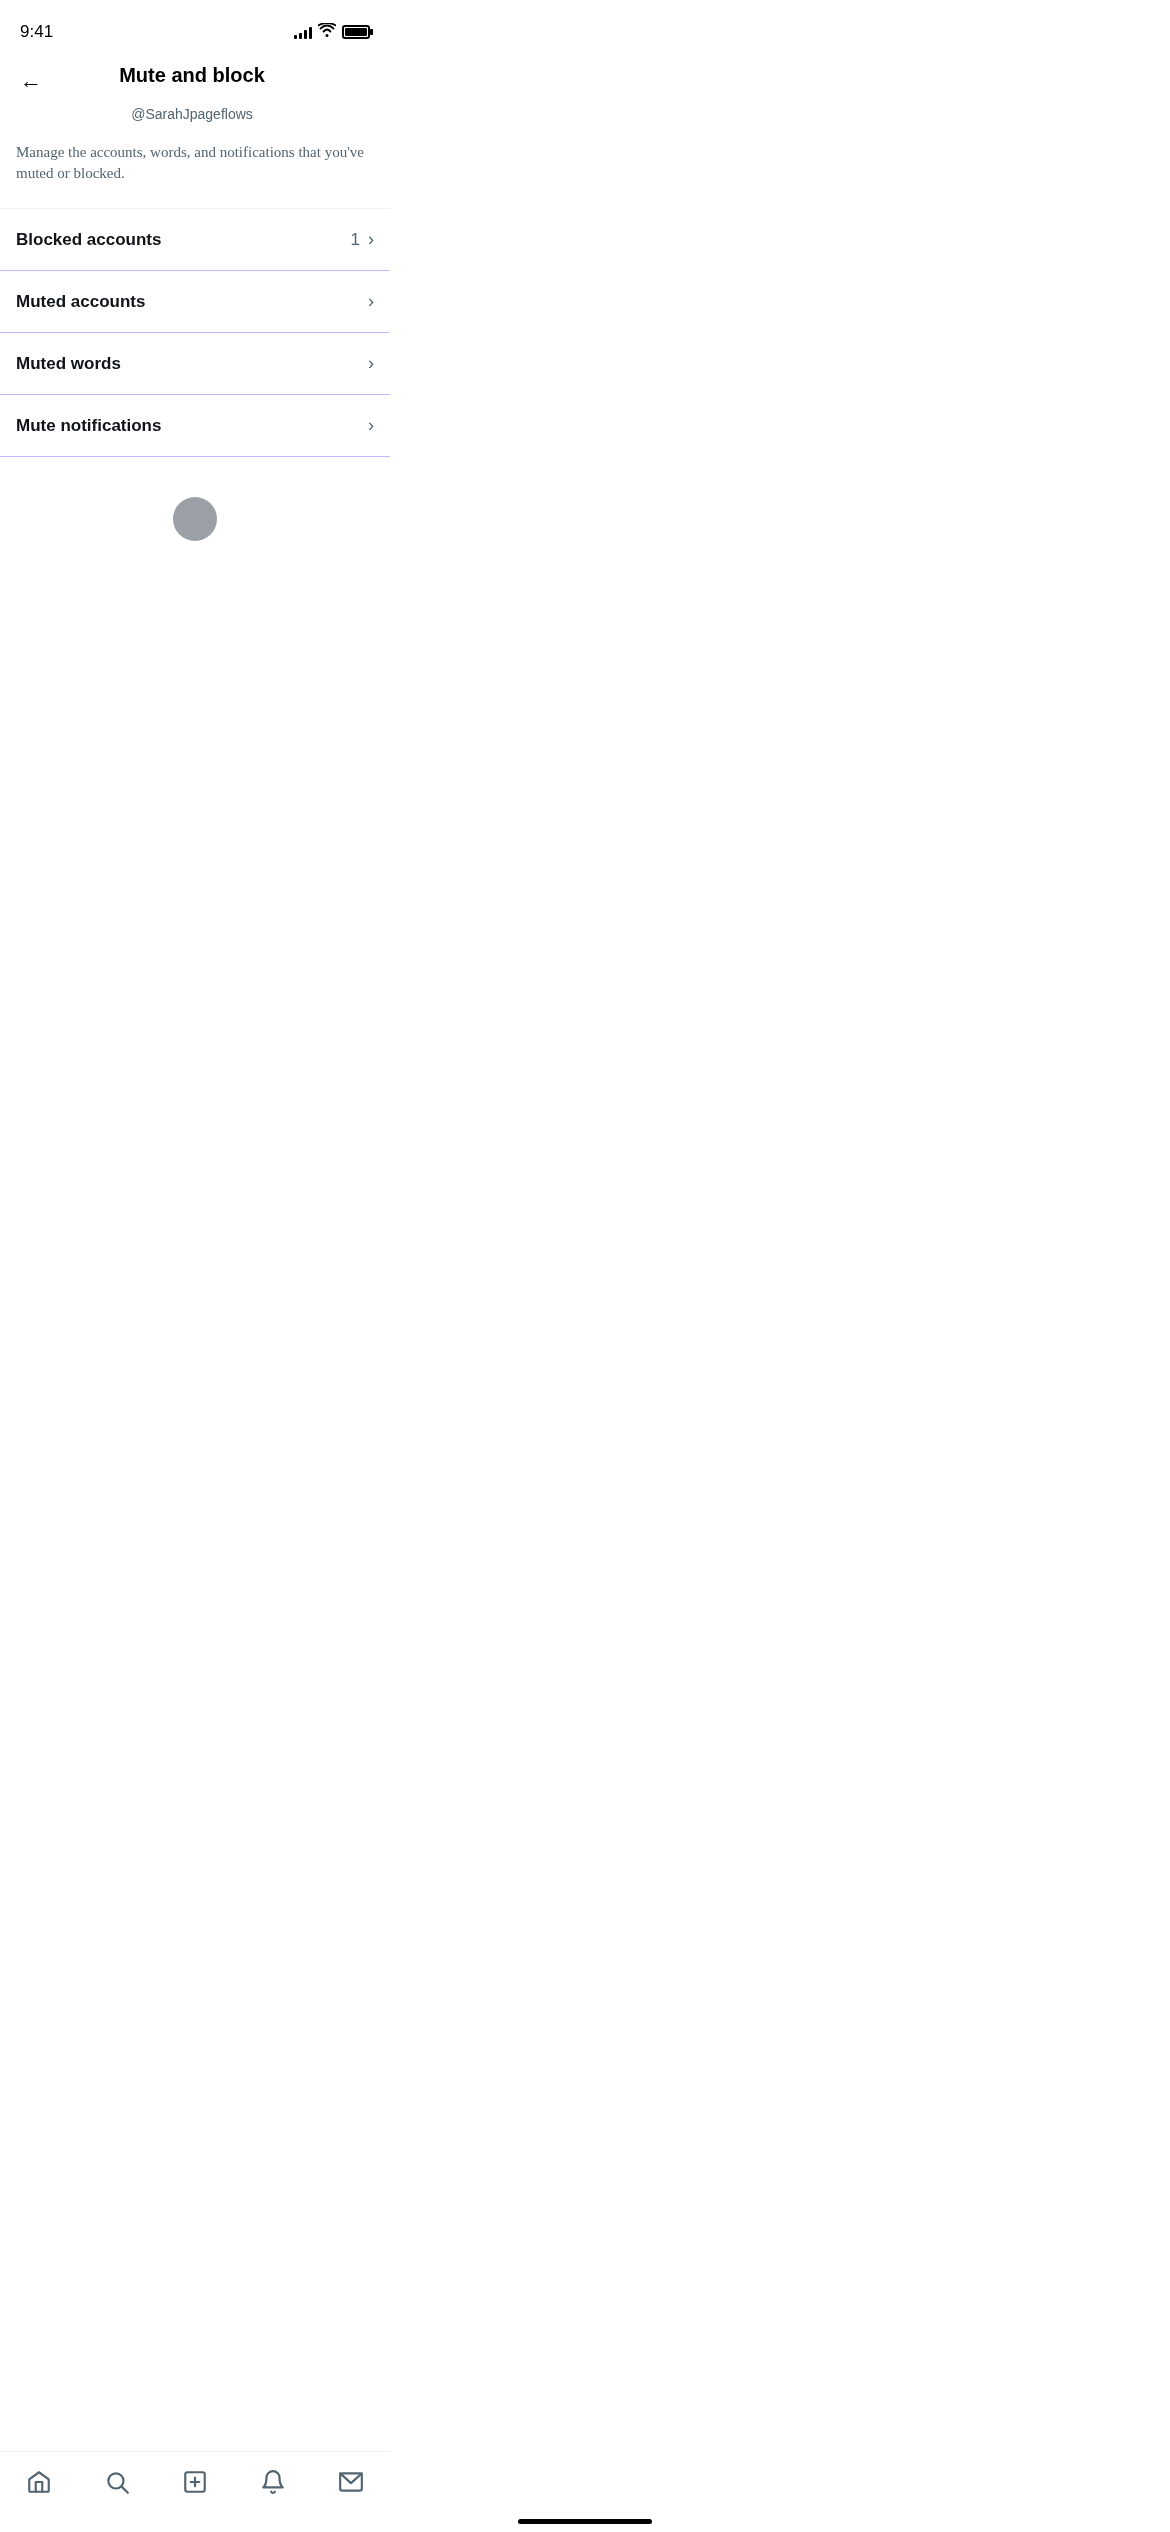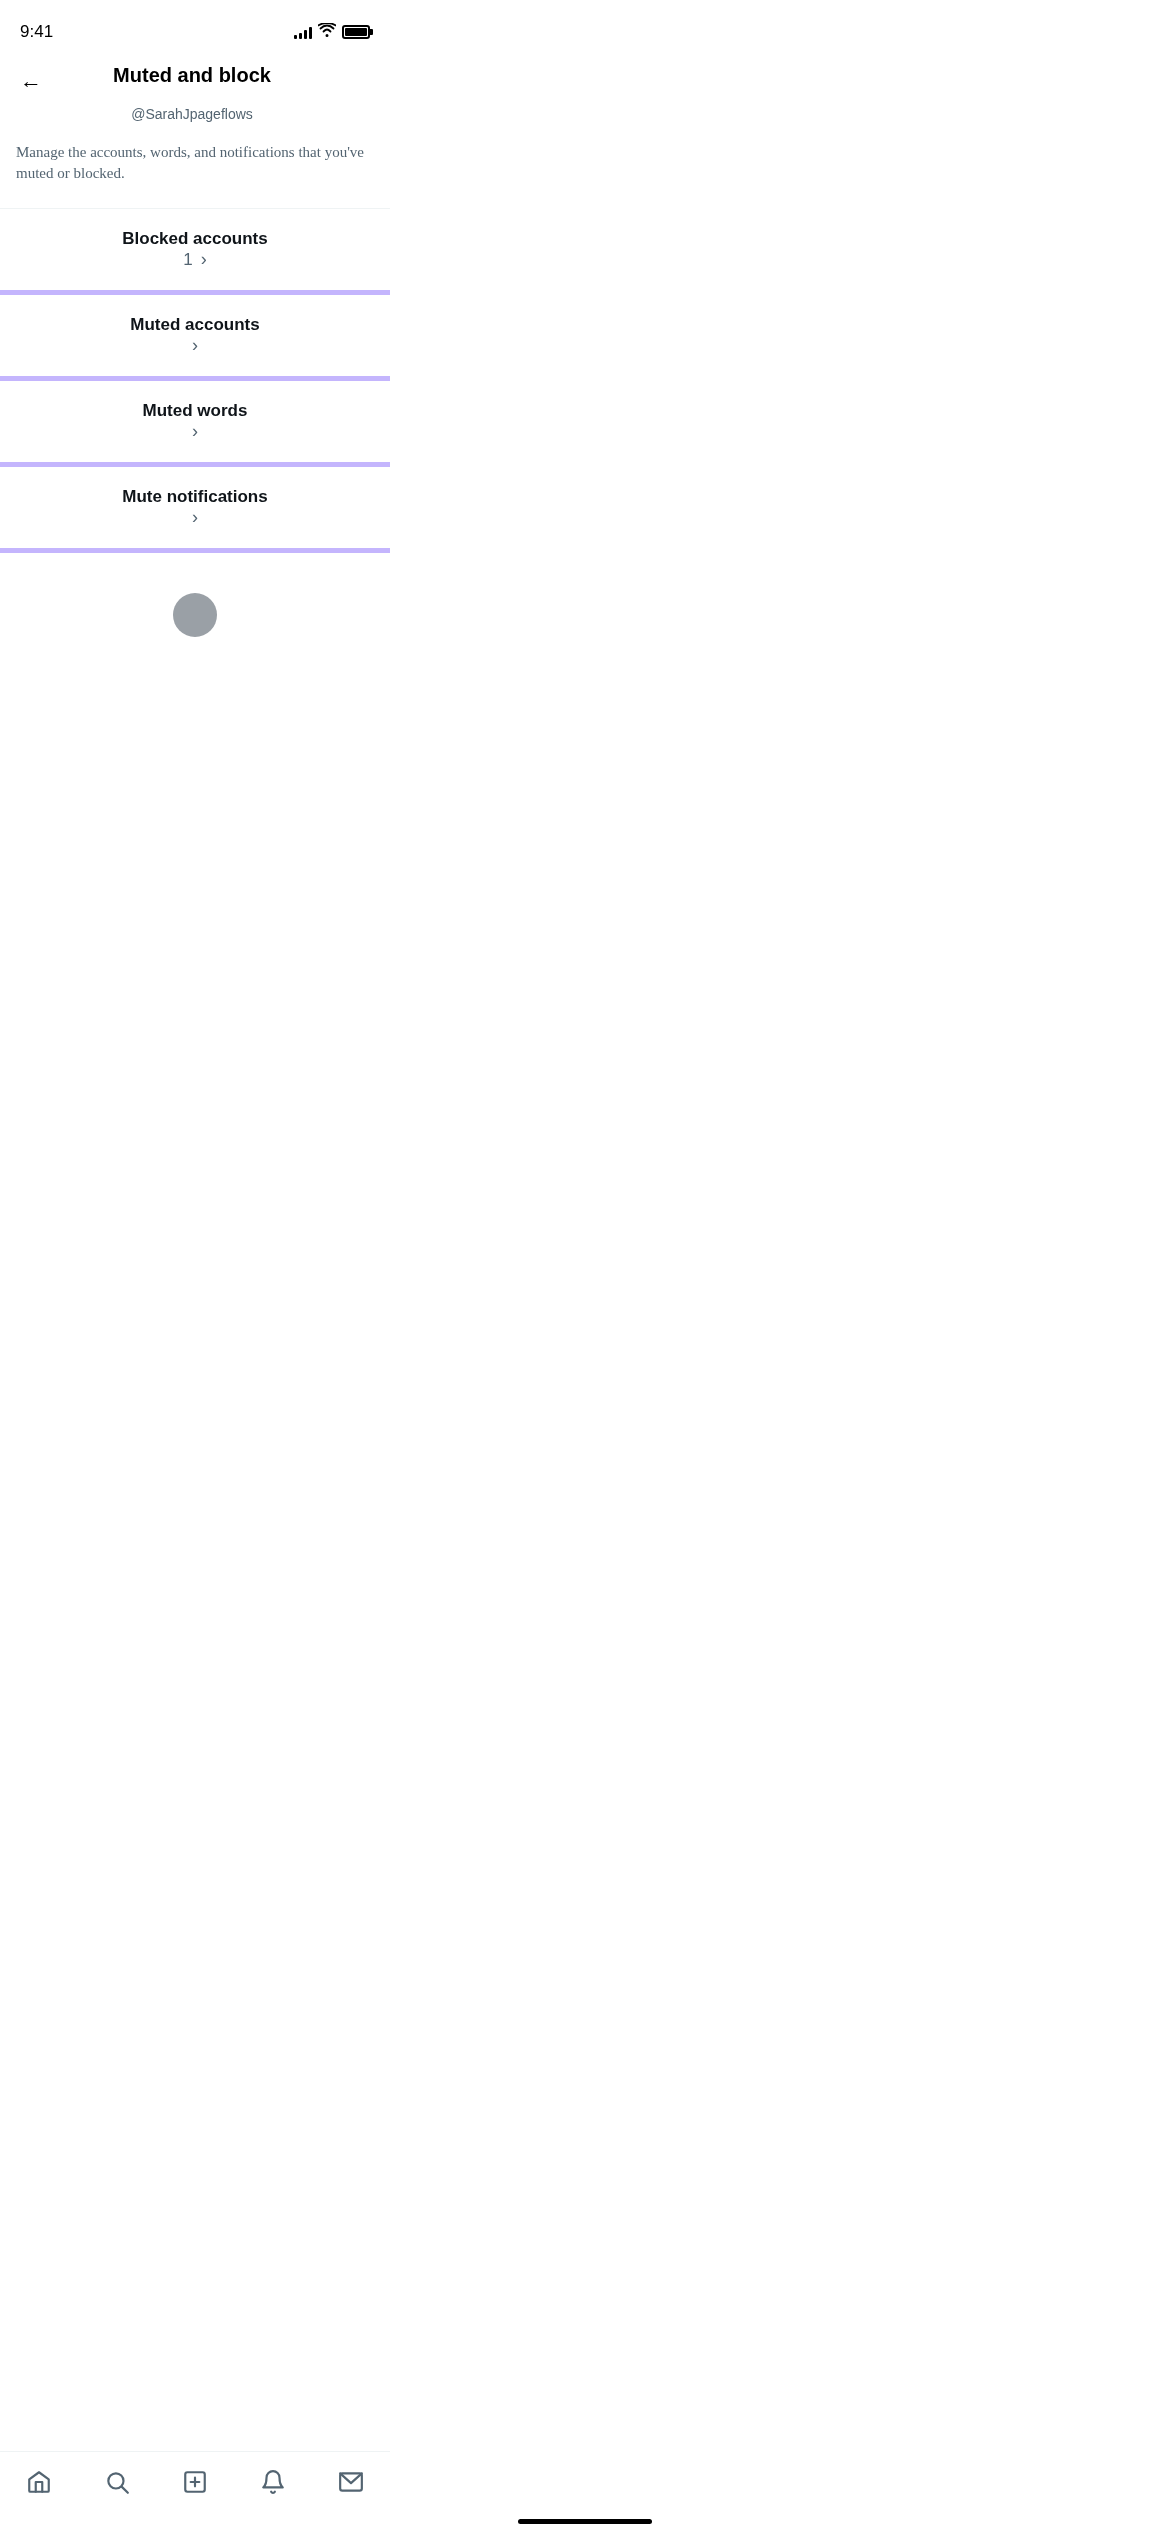--- a/index.html
+++ b/index.html
@@ -133,23 +133,22 @@
     
     .menu-list {
       border-top: 1px solid #eff3f4;
     }
 
     .menu-item {
       display: flex;
       align-items: center;
       justify-content: space-between;
       padding: 20px 16px;
-      border-bottom: 5px solid #c4b5fd;
+      border-bottom: 1px solid #c4b5fd;
       cursor: pointer;
-      flex-direction: column;
     }
 
     .menu-item-left {
       display: flex;
       align-items: center;
       gap: 8px;
     }
 
     .menu-item-label {
       font-size: 17px;
@@ -249,21 +248,21 @@
   </div>
 </div>
 
 <div class="content">
 
   <div class="header">
     <div class="back-button">
       <span class="back-arrow">←</span>
     </div>
     <div class="header-title-block">
-      <div class="header-title">Muted and block</div>
+      <div class="header-title">Mute and block</div>
       <div class="header-subtitle">@SarahJpageflows</div>
     </div>
   </div>
 
   <div class="description">Manage the accounts, words, and notifications that you've muted or blocked.</div>
 
   <div class="menu-list">
 
     <div class="menu-item">
       <div class="menu-item-left">

